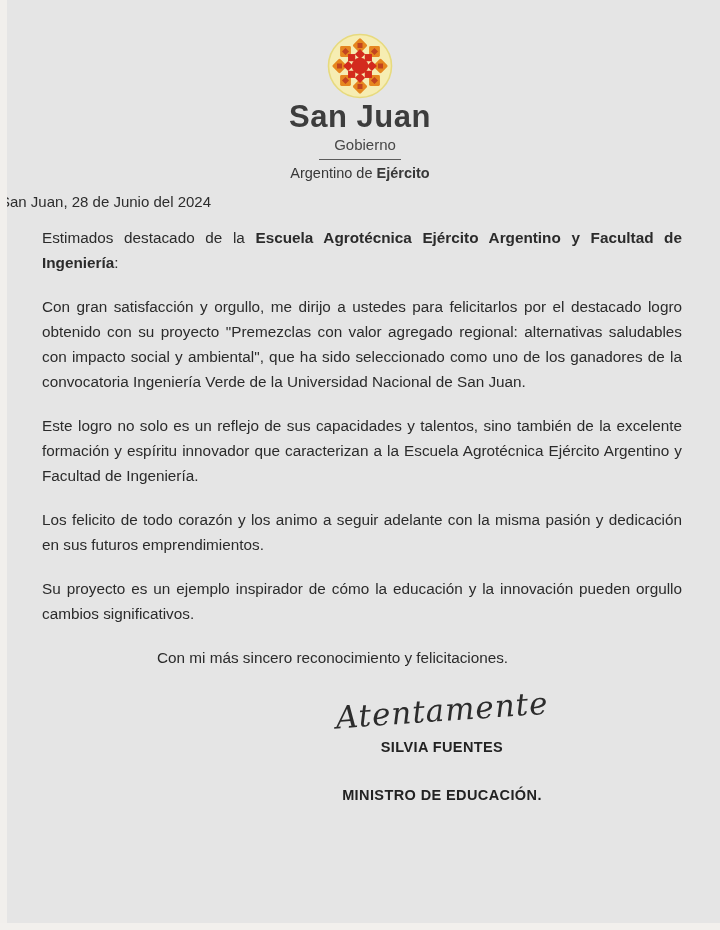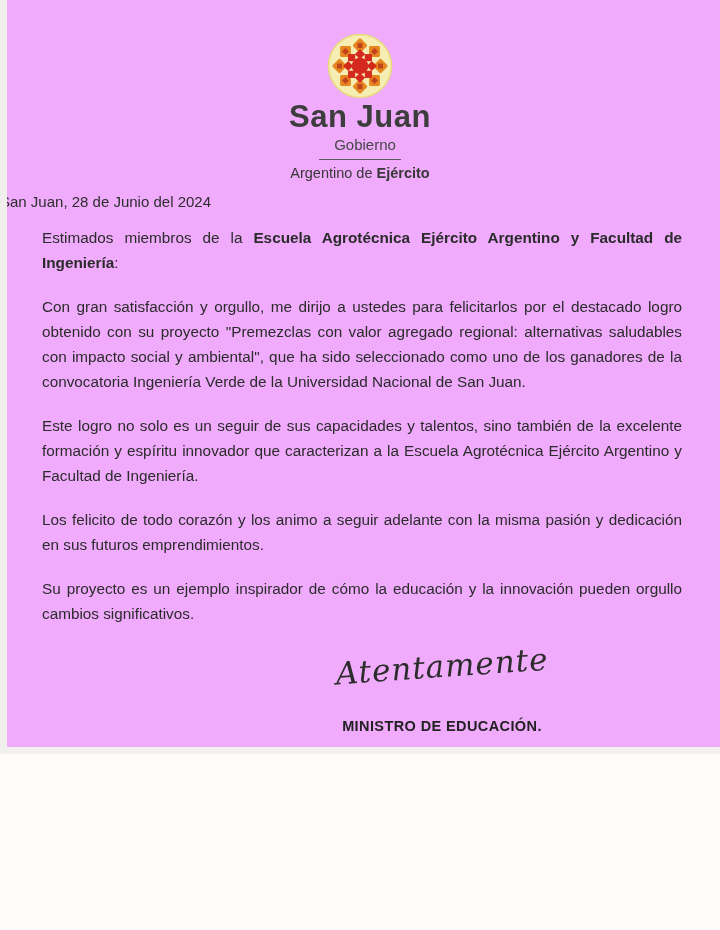--- a/index.html
+++ b/index.html
@@ -5,22 +5,22 @@
   html,body{margin:0;padding:0;}
   body{
     width:720px;height:930px;
     background:#fdfcfb;
     font-family:"Liberation Sans",sans-serif;
     color:#2b2b2b;
     overflow:hidden;
   }
   .page{
     position:relative;
-    width:720px;height:754px;
-    background:#f0abfc;
+    width:720px;height:930px;
+    background:#e5e5e5;
     overflow:hidden;
   }
   .edge-left{position:absolute;left:0;top:0;width:7px;height:930px;background:#f1efec;}
   .edge-bottom{position:absolute;left:0;bottom:0;width:720px;height:7px;background:#f2f0ed;}
 
   
   .letterhead{text-align:center;padding-top:33px;line-height:1;}
   .logo-wrap{height:66px;}
   .brand{
     font-size:31px;font-weight:bold;color:#3d3d3d;
@@ -112,26 +112,28 @@
     </div>
     <div class="brand">San Juan</div>
     <div class="gobierno">Gobierno</div>
     <hr class="divider">
     <div class="ministry"><span>Argentino de </span><b>Ejército</b></div>
   </div>
 
   <div class="date">San Juan, 28 de Junio del 2024</div>
 
   <div class="letter-body">
-    <p class="salutation"><span>Estimados miembros de la </span><b>Escuela Agrotécnica Ejército Argentino y Facultad de Ingeniería</b><span>:</span></p>
+    <p class="salutation"><span>Estimados destacado de la </span><b>Escuela Agrotécnica Ejército Argentino y Facultad de Ingeniería</b><span>:</span></p>
 
     <p>Con gran satisfacción y orgullo, me dirijo a ustedes para felicitarlos por el destacado logro obtenido con su proyecto "Premezclas con valor agregado regional: alternativas saludables con impacto social y ambiental", que ha sido seleccionado como uno de los ganadores de la convocatoria Ingeniería Verde de la Universidad Nacional de San Juan.</p>
-    <p>Este logro no solo es un seguir de sus capacidades y talentos, sino también de la excelente formación y espíritu innovador que caracterizan a la Escuela Agrotécnica Ejército Argentino y Facultad de Ingeniería.</p>
+    <p>Este logro no solo es un reflejo de sus capacidades y talentos, sino también de la excelente formación y espíritu innovador que caracterizan a la Escuela Agrotécnica Ejército Argentino y Facultad de Ingeniería.</p>
     <p>Los felicito de todo corazón y los animo a seguir adelante con la misma pasión y dedicación en sus futuros emprendimientos.</p>
     <p>Su proyecto es un ejemplo inspirador de cómo la educación y la innovación pueden orgullo cambios significativos.</p>
 
+    <p class="closing">Con mi más sincero reconocimiento y felicitaciones.</p>
 
     <div class="signature">
       <div class="script">Atentamente</div>
+      <div class="sig-name">SILVIA FUENTES</div>
       <div class="sig-title">MINISTRO DE EDUCACIÓN.</div>
     </div>
   </div>
 </div>
 
 </body></html>

